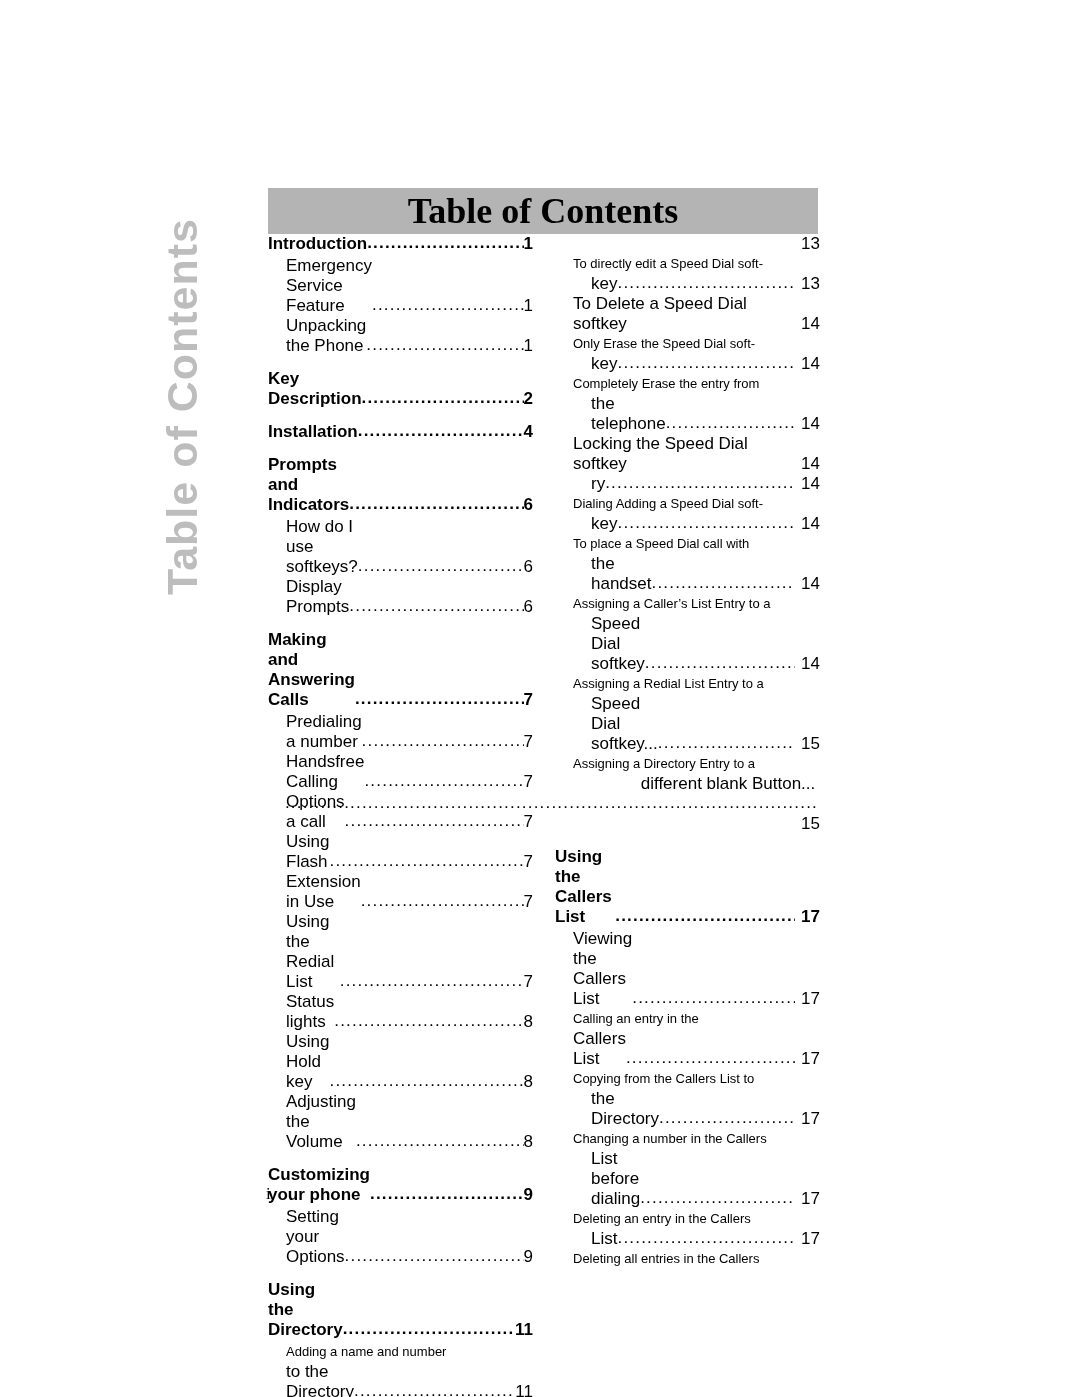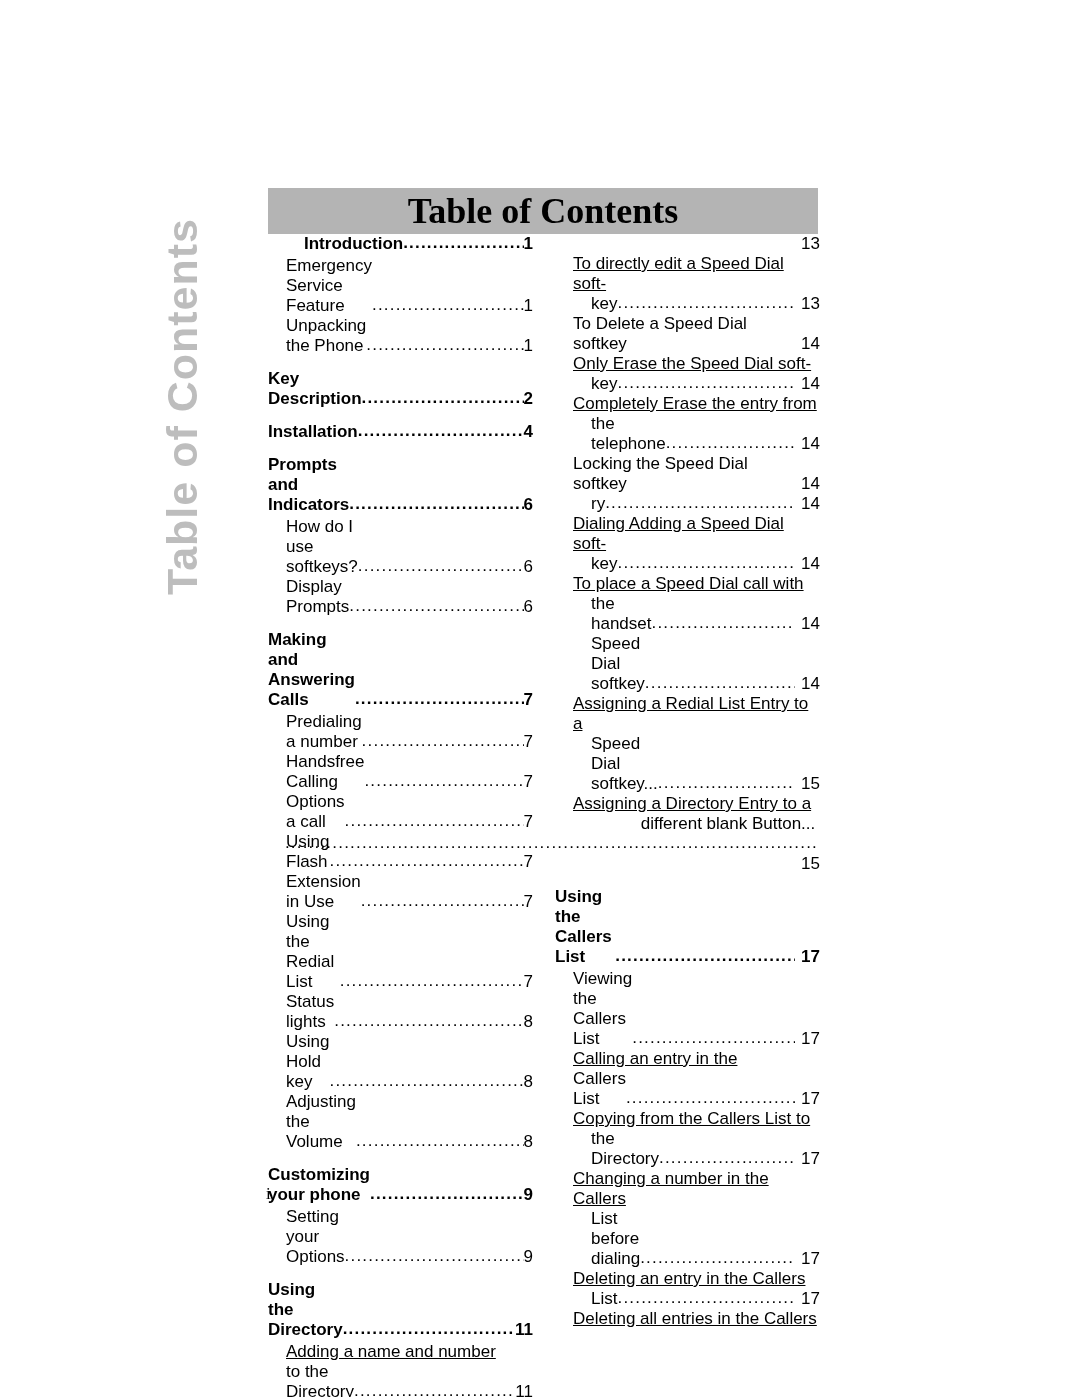--- a/index.html
+++ b/index.html
@@ -105,35 +105,34 @@
     white-space: pre;
   }
 
   
   .lvl1 {
     font-weight: bold;
     font-size: 17px;
     margin-top: 13px;
     margin-bottom: 2px;
   }
-  .lvl1:first-child { margin-top: 0; margin-left: 36px; }
+  .lvl1:first-child { margin-top: 0; }
 
   
   .lvl2 {
     font-weight: normal;
     font-size: 17px;
     padding-left: 18px;
     margin-top: 0px;
   }
 
   
   .plain {
     line-height: 20px;
-    font-size: 17px;
-    text-decoration: underline;
+    font-size: 13px;
   }
 
   
   #col-right .entry .pg { padding-left: 4px; }
   #col-right .entry .dots { margin-right: 2px; }
 
   
   #folio {
     position: absolute;
     left: 266px;
@@ -313,20 +312,21 @@
           <span class="etext">key</span>
           <span class="dots">..........................................................................................</span>
           <span class="pg">14</span>
         </div>
         <div class="plain lvl2-pre" style="padding-left: 18px;">To place a Speed Dial call with</div>
         <div class="entry lvl2" style="margin-top: 0px; padding-left: 36px;">
           <span class="etext">the handset </span>
           <span class="dots">..........................................................................................</span>
           <span class="pg">14</span>
         </div>
+        <div class="plain lvl2-pre" style="padding-left: 18px;">Assigning a Caller’s List Entry to a</div>
         <div class="entry lvl2" style="margin-top: 0px; padding-left: 36px; justify-content: space-between;">
           <span class="etext">Speed Dial softkey </span>
           <span class="dots">..........................................................................................</span>
           <span class="pg">14</span>
         </div>
         <div class="plain lvl2-pre" style="padding-left: 18px;">Assigning a Redial List Entry to a</div>
         <div class="entry lvl2" style="margin-top: 0px; padding-left: 36px;">
           <span class="etext">Speed Dial softkey... </span>
           <span class="dots">..........................................................................................</span>
           <span class="pg">15</span>

